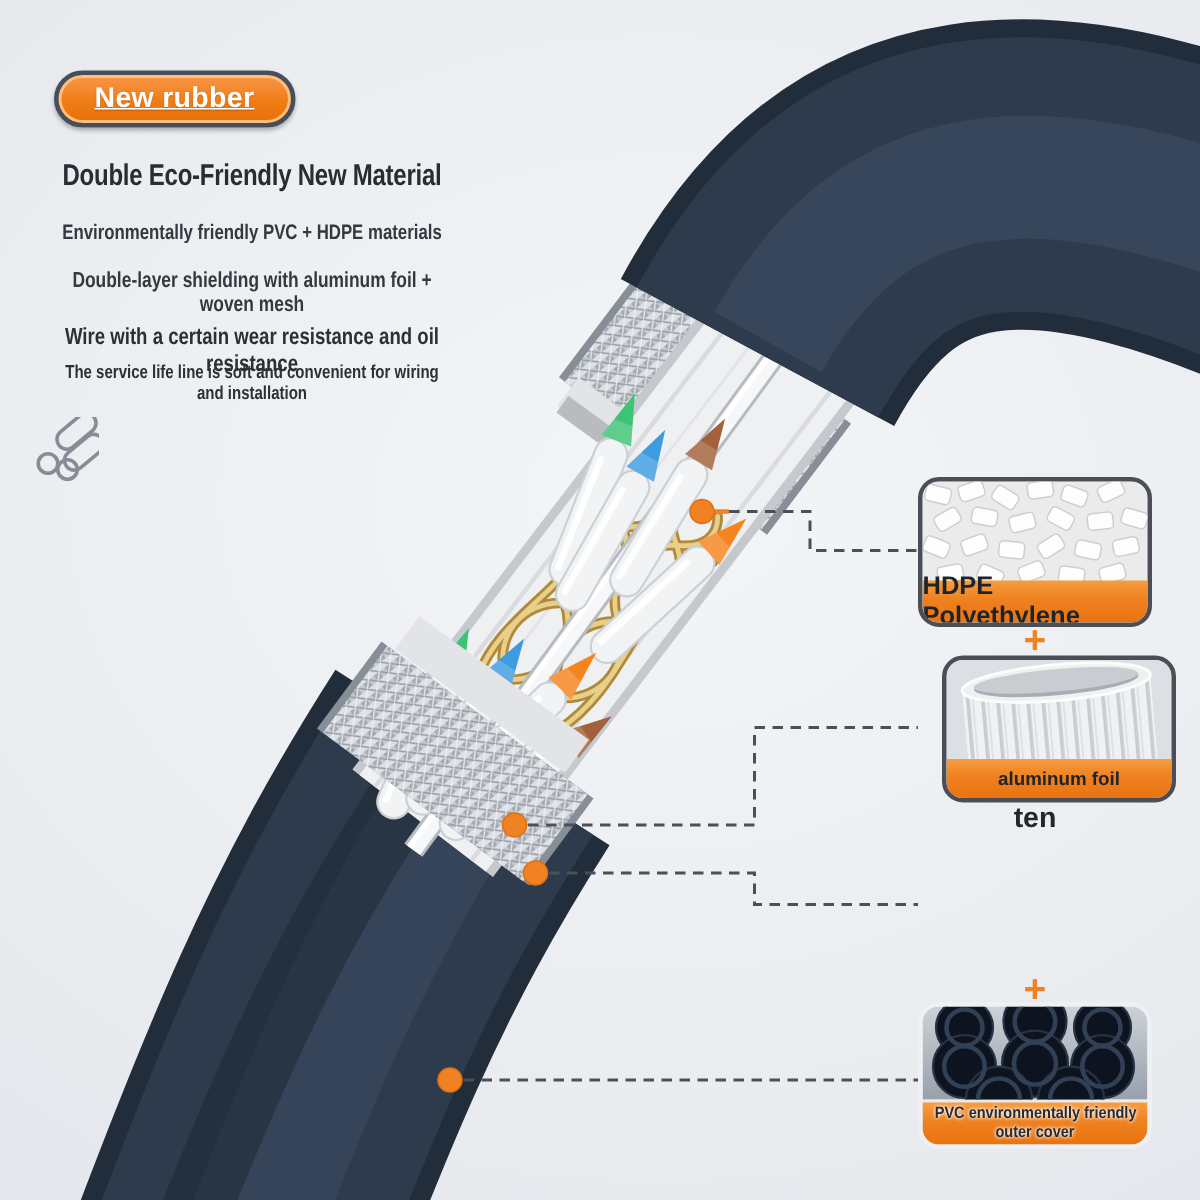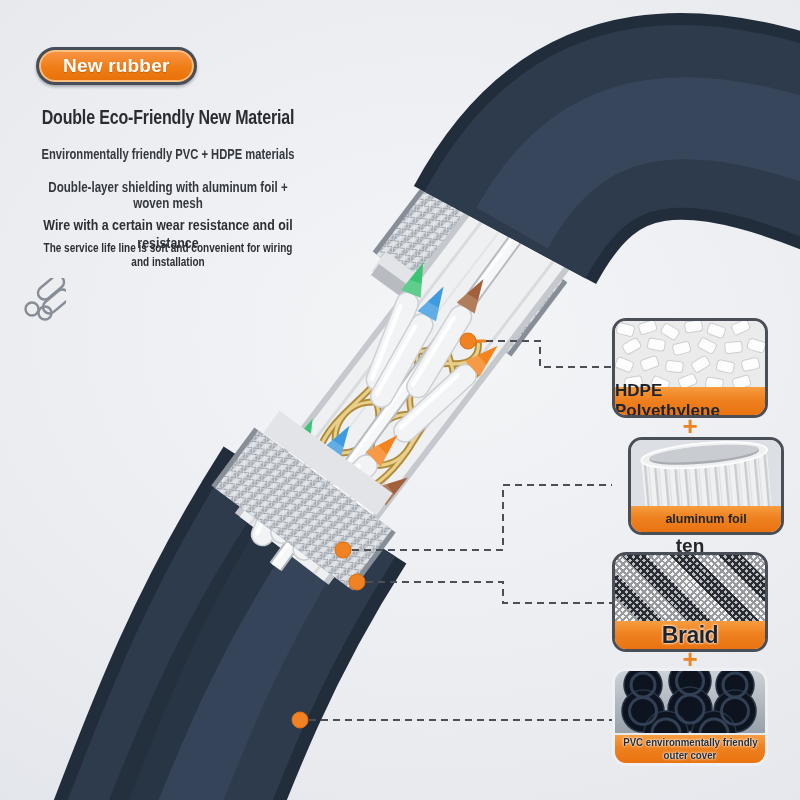--- a/index.html
+++ b/index.html
@@ -9,21 +9,21 @@
   .stage *{box-sizing:border-box;}
 
   
   .left-col{position:absolute;left:0;top:0;width:336px;text-align:center;z-index:5;}
   .badge{position:absolute;left:36px;top:47px;height:37px;padding:16px 24px;z-index:6;
     display:flex;align-items:center;justify-content:center;
     background:linear-gradient(180deg,#f9964a 0%,#ef7d16 55%,#e86f08 100%);
     border:3px solid #454e5a;border-radius:20px;
     box-shadow:inset 0 0 0 2px #fdbe7e, 0 2px 3px rgba(40,48,60,.35);
     color:#fff;font-size:19px;font-weight:bold;letter-spacing:.2px;
-    text-shadow:0 1px 1px rgba(120,60,0,.35);}
+    text-shadow:0 1px 1px rgba(120,60,0,.35);text-decoration:underline;}
   .cond{transform:scaleX(.8);transform-origin:50% 50%;}
   .h1{position:absolute;left:0;top:106px;width:336px;font-size:20px;font-weight:bold;color:#292d33;letter-spacing:-.2px;}
   .feat{position:absolute;left:0;width:336px;font-weight:bold;color:#34383f;}
   .f0{top:146px;font-size:14px;}
   .f1{top:179px;font-size:14.5px;}
   .f2{top:216px;font-size:15.5px;color:#2c3036;}
   .f3{top:241px;font-size:12.5px;color:#2c3036;}
   .pellet-icon{position:absolute;left:22px;top:278px;z-index:6;}
 
   
@@ -239,26 +239,20 @@
         <ellipse cx="75" cy="13.5" rx="55" ry="7.5" fill="#c9ccd0"></ellipse>
       </g>
     </svg>
     <div class="bar">
       <span>aluminum foil</span>
     </div>
   </div>
 
   <div class="ten">ten</div>
 
-  <div class="card c3">
-    <div class="img braid-img" style="position:absolute;left:0;right:0;top:0;"></div>
-    <div class="bar">
-      <span>Braid</span>
-    </div>
-  </div>
 
   <div class="plus p2">+</div>
 
   <div class="card c4">
     <svg class="img" width="150" height="62" viewBox="0 0 150 62" preserveAspectRatio="none">
       <defs>
         <linearGradient id="pvcbg" x1="0" y1="0" x2="0" y2="1">
           <stop offset="0" stop-color="#cdd2d8"></stop>
             <stop offset="1" stop-color="#98a0aa"></stop>
         </linearGradient>

